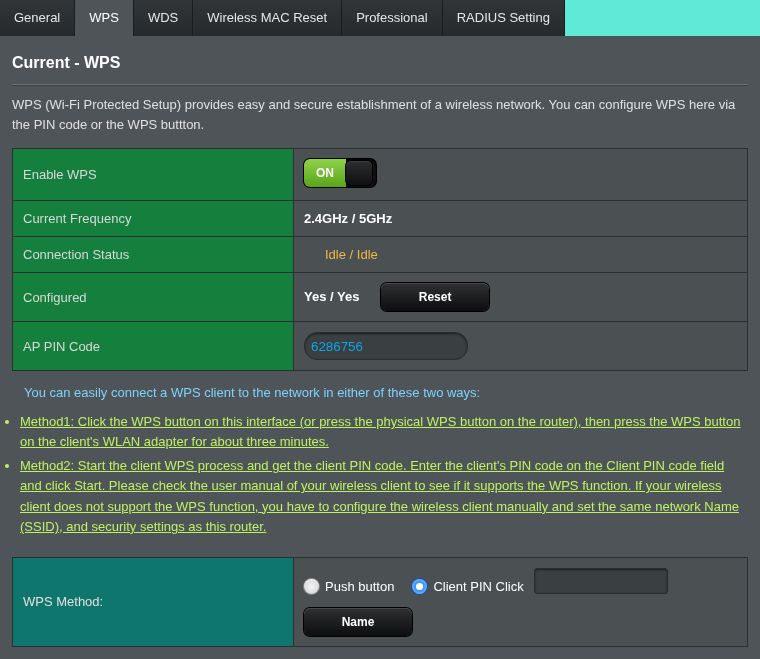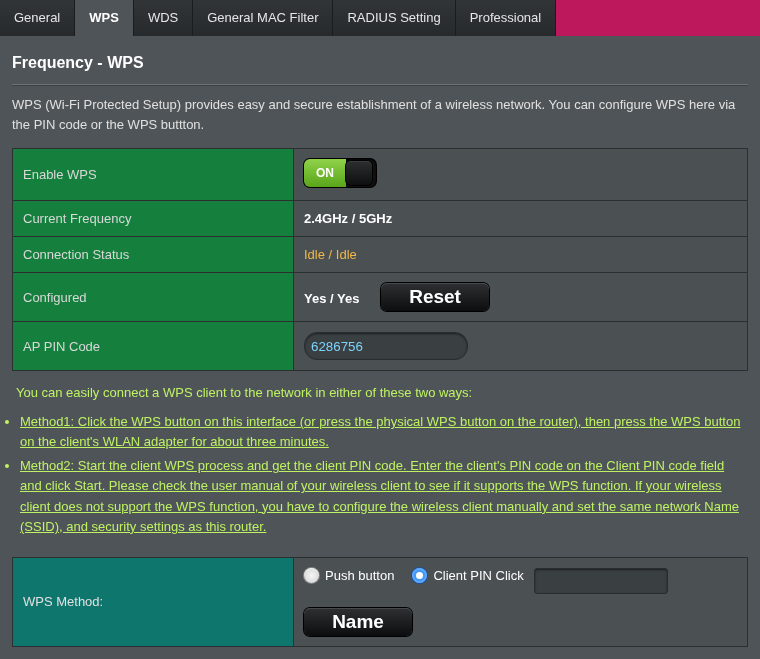--- a/index.html
+++ b/index.html
@@ -12,37 +12,37 @@
   }
   .page {
     width: 760px;
     background: #4f5458;
     padding-bottom: 20px;
     box-sizing: border-box;
   }
   
   .tabs {
     display: flex;
-    background: #be185d;
+    background: #5eead4;
     height: 36px;
   }
   .tab {
     padding: 10px 14px 0 14px;
     height: 36px;
     box-sizing: border-box;
     color: #e6e6e6;
     font-size: 13px;
     background: linear-gradient(#323538, #262a2d);
     border-right: 1px solid #1a1c1e;
     cursor: pointer;
   }
   .tab.active {
     background: #4f5458;
     color: #ffffff;
-    font-weight: bold;
+    font-weight: normal;
   }
   
   .section-title {
     padding: 18px 12px 8px 12px;
     color: #ffffff;
     font-size: 16px;
     font-weight: bold;
   }
   .hr {
     height: 1px;
@@ -70,21 +70,21 @@
   table.settings td.label {
     width: 260px;
     background: #15803d;
     color: #d8d8d8;
   }
   table.settings td.value {
     background: #4b5053;
     color: #ffffff;
     font-weight: bold;
   }
-  .status-idle { color: #f0b84a; font-weight: normal; }
+  .status-idle { color: #f0b84a; font-weight: normal; margin-left: 21px; }
   
   .toggle {
     display: inline-block;
     width: 72px;
     height: 28px;
     background: #111;
     border-radius: 6px;
     position: relative;
     cursor: pointer;
     box-shadow: inset 0 1px 2px rgba(0,0,0,.8), 0 0 0 1px #000;
@@ -113,43 +113,43 @@
   .btn-dark {
     display: inline-block;
     min-width: 108px;
     height: 28px;
     line-height: 28px;
     background: linear-gradient(#2e3032, #0c0d0e);
     color: #ffffff;
     border-radius: 6px;
     text-align: center;
     font-weight: bold;
-    font-size: 19px;
+    font-size: 12px;
     box-shadow: 0 0 0 1px #000, inset 0 1px 0 rgba(255,255,255,.12);
     cursor: pointer;
     padding: 0 10px;
     border: none;
   }
   .value .inline-gap { margin-left: 18px; }
   
   input[type="text"].pin {
     height: 22px;
     width: 150px;
     background: #3a3f42;
     border: 1px solid #2a2d2f;
-    color: #7dd3fc;
+    color: #0ea5e9;
     font-weight: normal;
     padding: 2px 6px;
     border-radius: 13px;
     box-shadow: inset 0 1px 2px rgba(0,0,0,.5);
   }
   
   .intro2 {
-    padding: 14px 12px 6px 16px;
-    color: #bef264;
+    padding: 14px 12px 6px 24px;
+    color: #7dd3fc;
   }
   ul.methods {
     margin: 6px 12px 20px 20px;
     padding: 0;
     color: #bef264;
     text-decoration: underline;
   }
   ul.methods li {
     margin-bottom: 4px;
     line-height: 1.55;
@@ -167,21 +167,21 @@
     padding: 10px 10px;
     color: #e0e0e0;
     vertical-align: middle;
   }
   table.method td.right {
     background: #4b5053;
     color: #ffffff;
   }
   .radio-row {
     display: flex;
-    align-items: flex-start;
+    align-items: flex-end;
     gap: 6px;
     margin-bottom: 10px;
     font-weight: normal;
   }
   .radio {
     width: 15px; height: 15px;
     border-radius: 50%;
     background: radial-gradient(#f5f5f5, #cfcfcf);
     display: inline-block;
     position: relative;
@@ -215,26 +215,26 @@
 </style>
 </head>
 <body>
 
 <div class="page">
 
   <div class="tabs">
     <div class="tab">General</div>
     <div class="tab active">WPS</div>
     <div class="tab">WDS</div>
-    <div class="tab">General MAC Filter</div>
+    <div class="tab">Wireless MAC Reset</div>
+    <div class="tab">Professional</div>
     <div class="tab">RADIUS Setting</div>
-    <div class="tab">Professional</div>
   </div>
 
-  <div class="section-title">Frequency - WPS</div>
+  <div class="section-title">Current - WPS</div>
   <div class="hr"></div>
   <div class="desc">WPS (Wi-Fi Protected Setup) provides easy and secure establishment of a wireless network. You can configure WPS here via the PIN code or the WPS buttton.</div>
 
   <table class="settings">
     <tbody>
         <tr>
       <td class="label">Enable WPS</td>
       <td class="value">
         <div class="toggle">
           <div class="on-side">ON</div>

